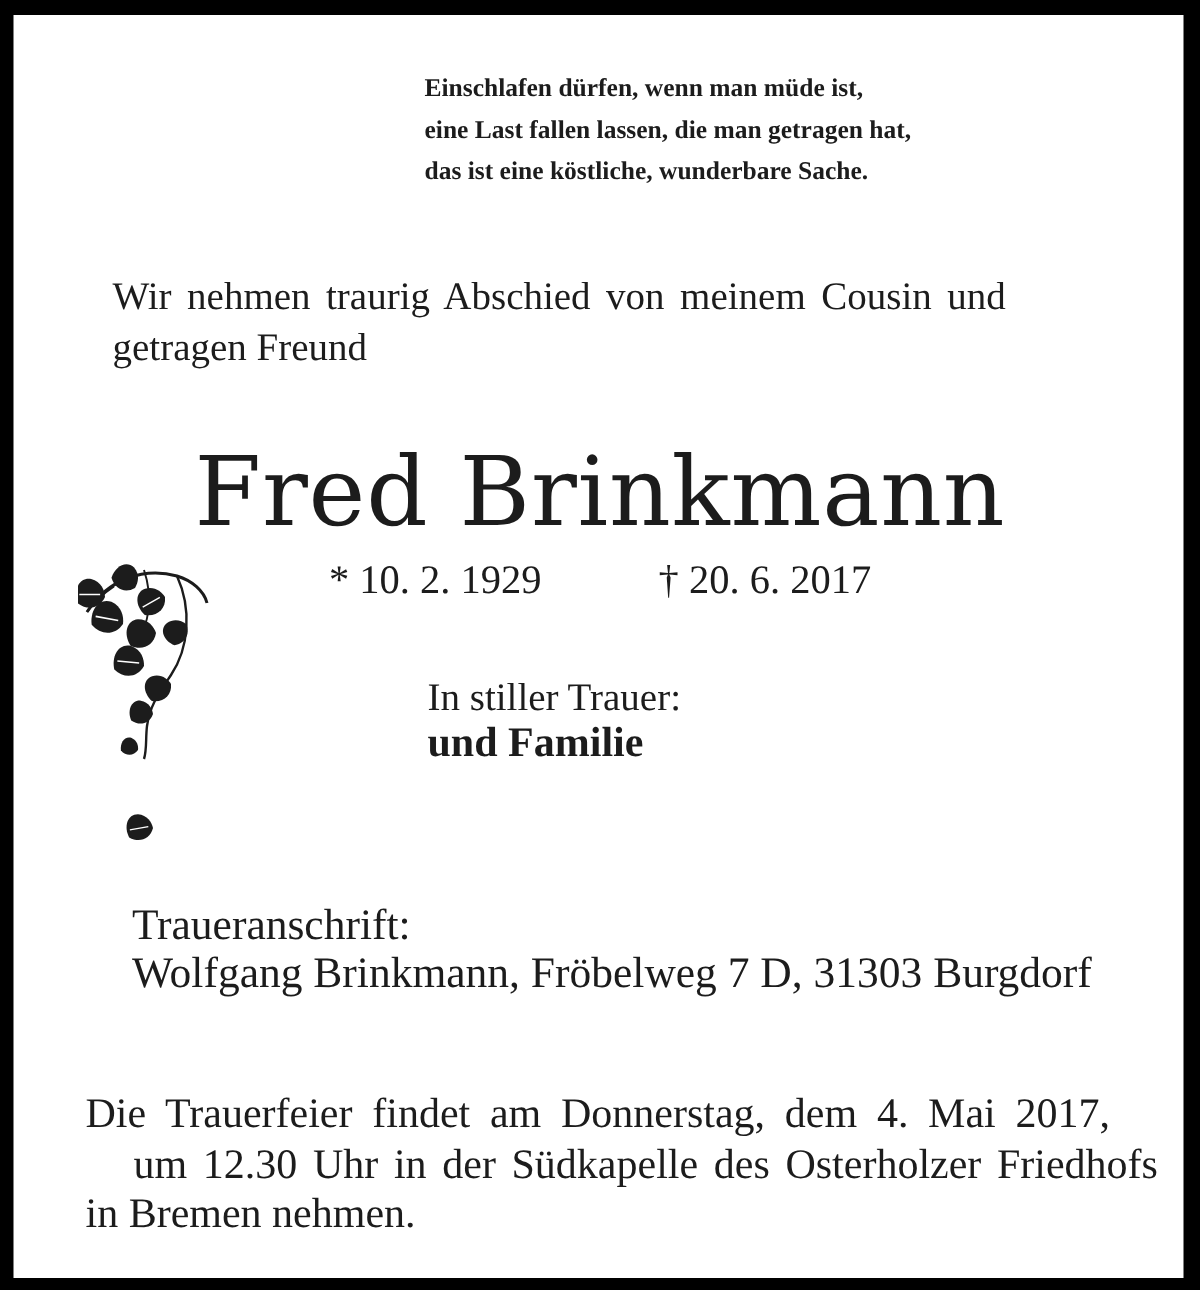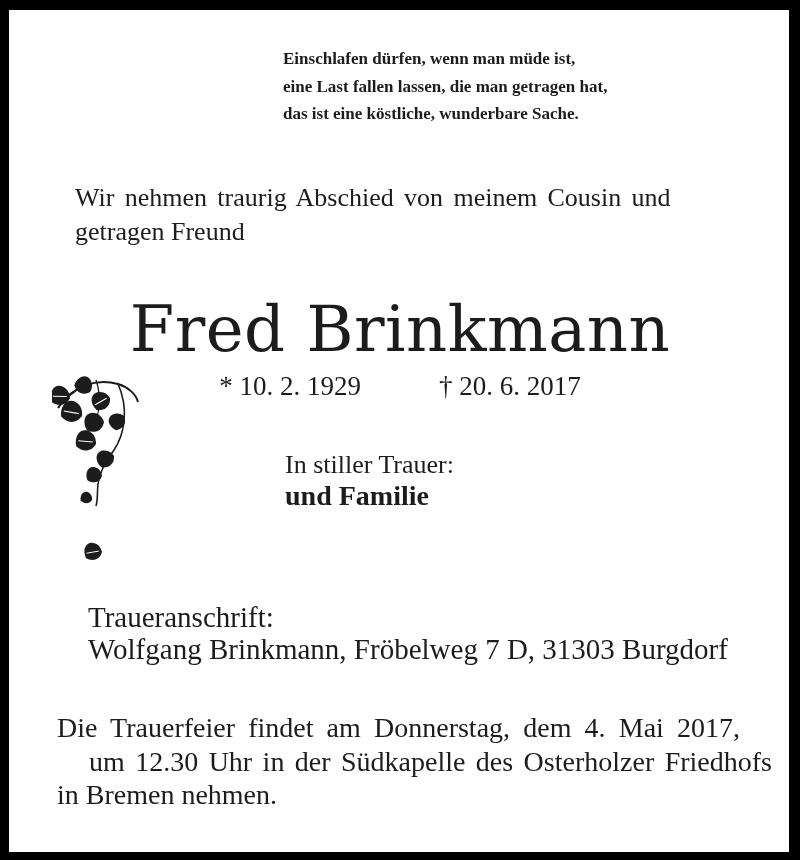--- a/index.html
+++ b/index.html
@@ -61,21 +61,21 @@
   .mourning{left:285px;top:450px;}
   .mourning .mlabel{font-size:26px;line-height:30px;}
   .mourning .mnames{font-size:28px;line-height:31px;font-weight:bold;white-space:nowrap;}
   .mourning .mnames:first-of-type{margin-top:10px;}
 
   
   .address{left:57px;top:601px;font-size:29px;line-height:32px;margin-left:31px;}
   .address div{white-space:nowrap;}
 
   
-  .service{left:57px;top:711px;width:683px;font-size:28px;line-height:33.5px;}
+  .service{left:57px;top:726px;width:683px;font-size:28px;line-height:33.5px;}
 </style>
 </head>
 <body>
 
 <div class="frame">
   <div class="paper"></div>
 
   <div class="txt quote">
     <div class="qline">Einschlafen dürfen, wenn man müde ist,</div>
     <div class="qline">eine Last fallen lassen, die man getragen hat,</div>

